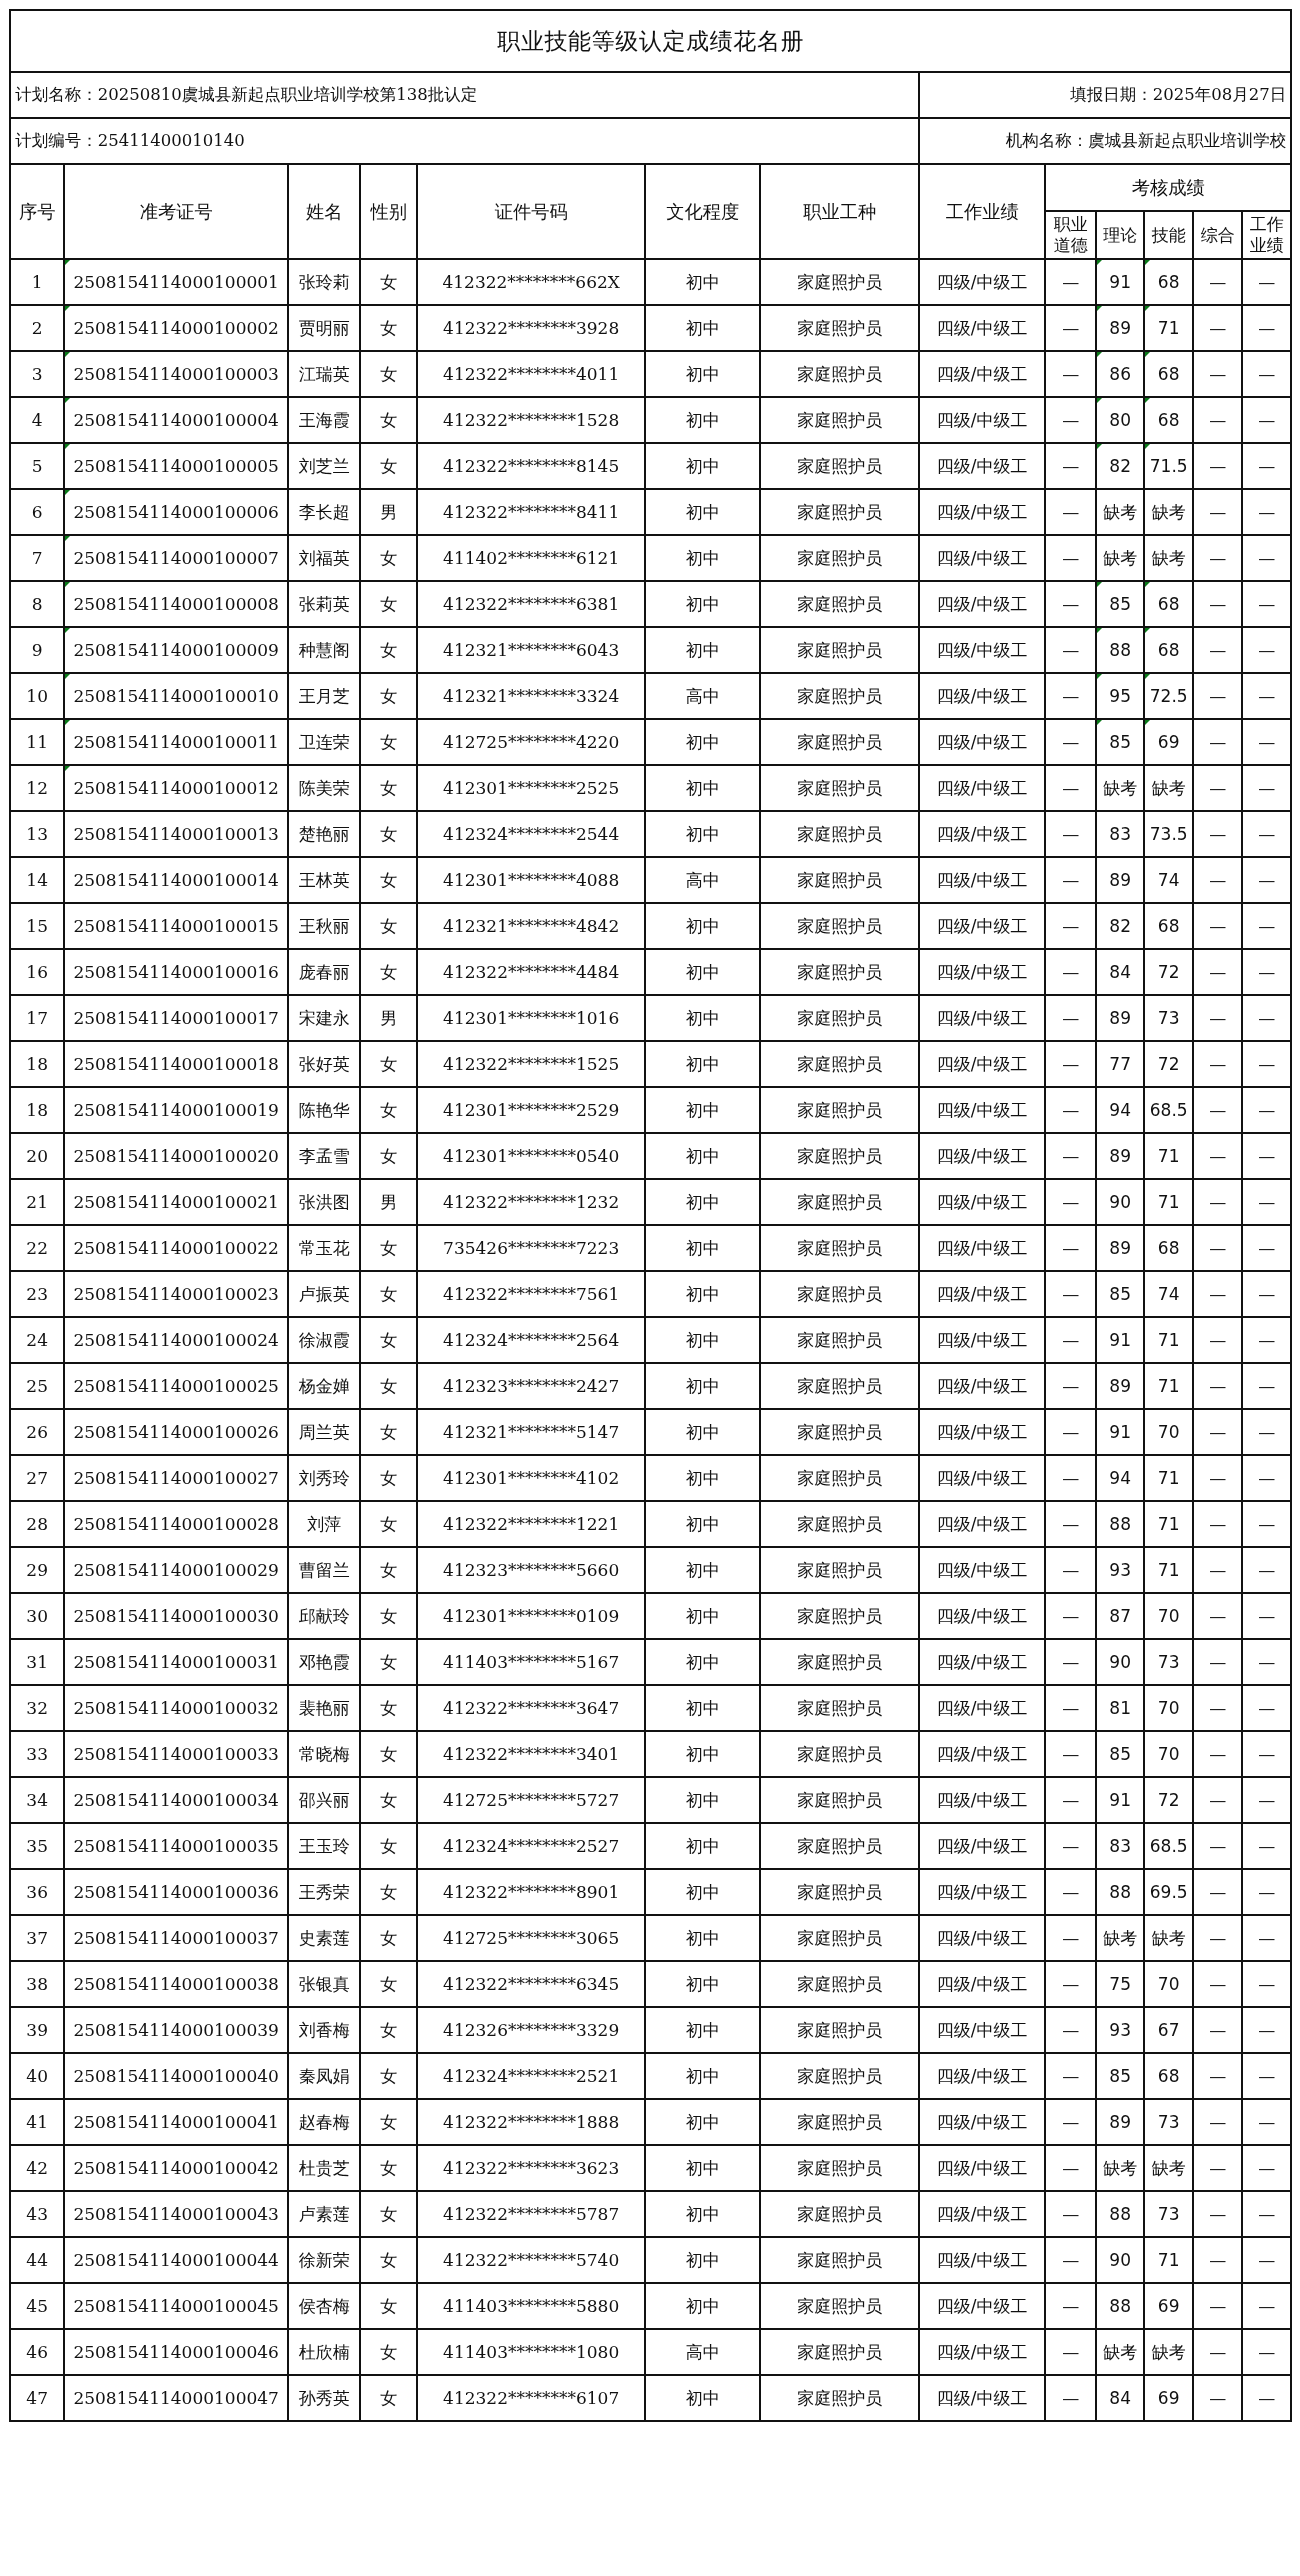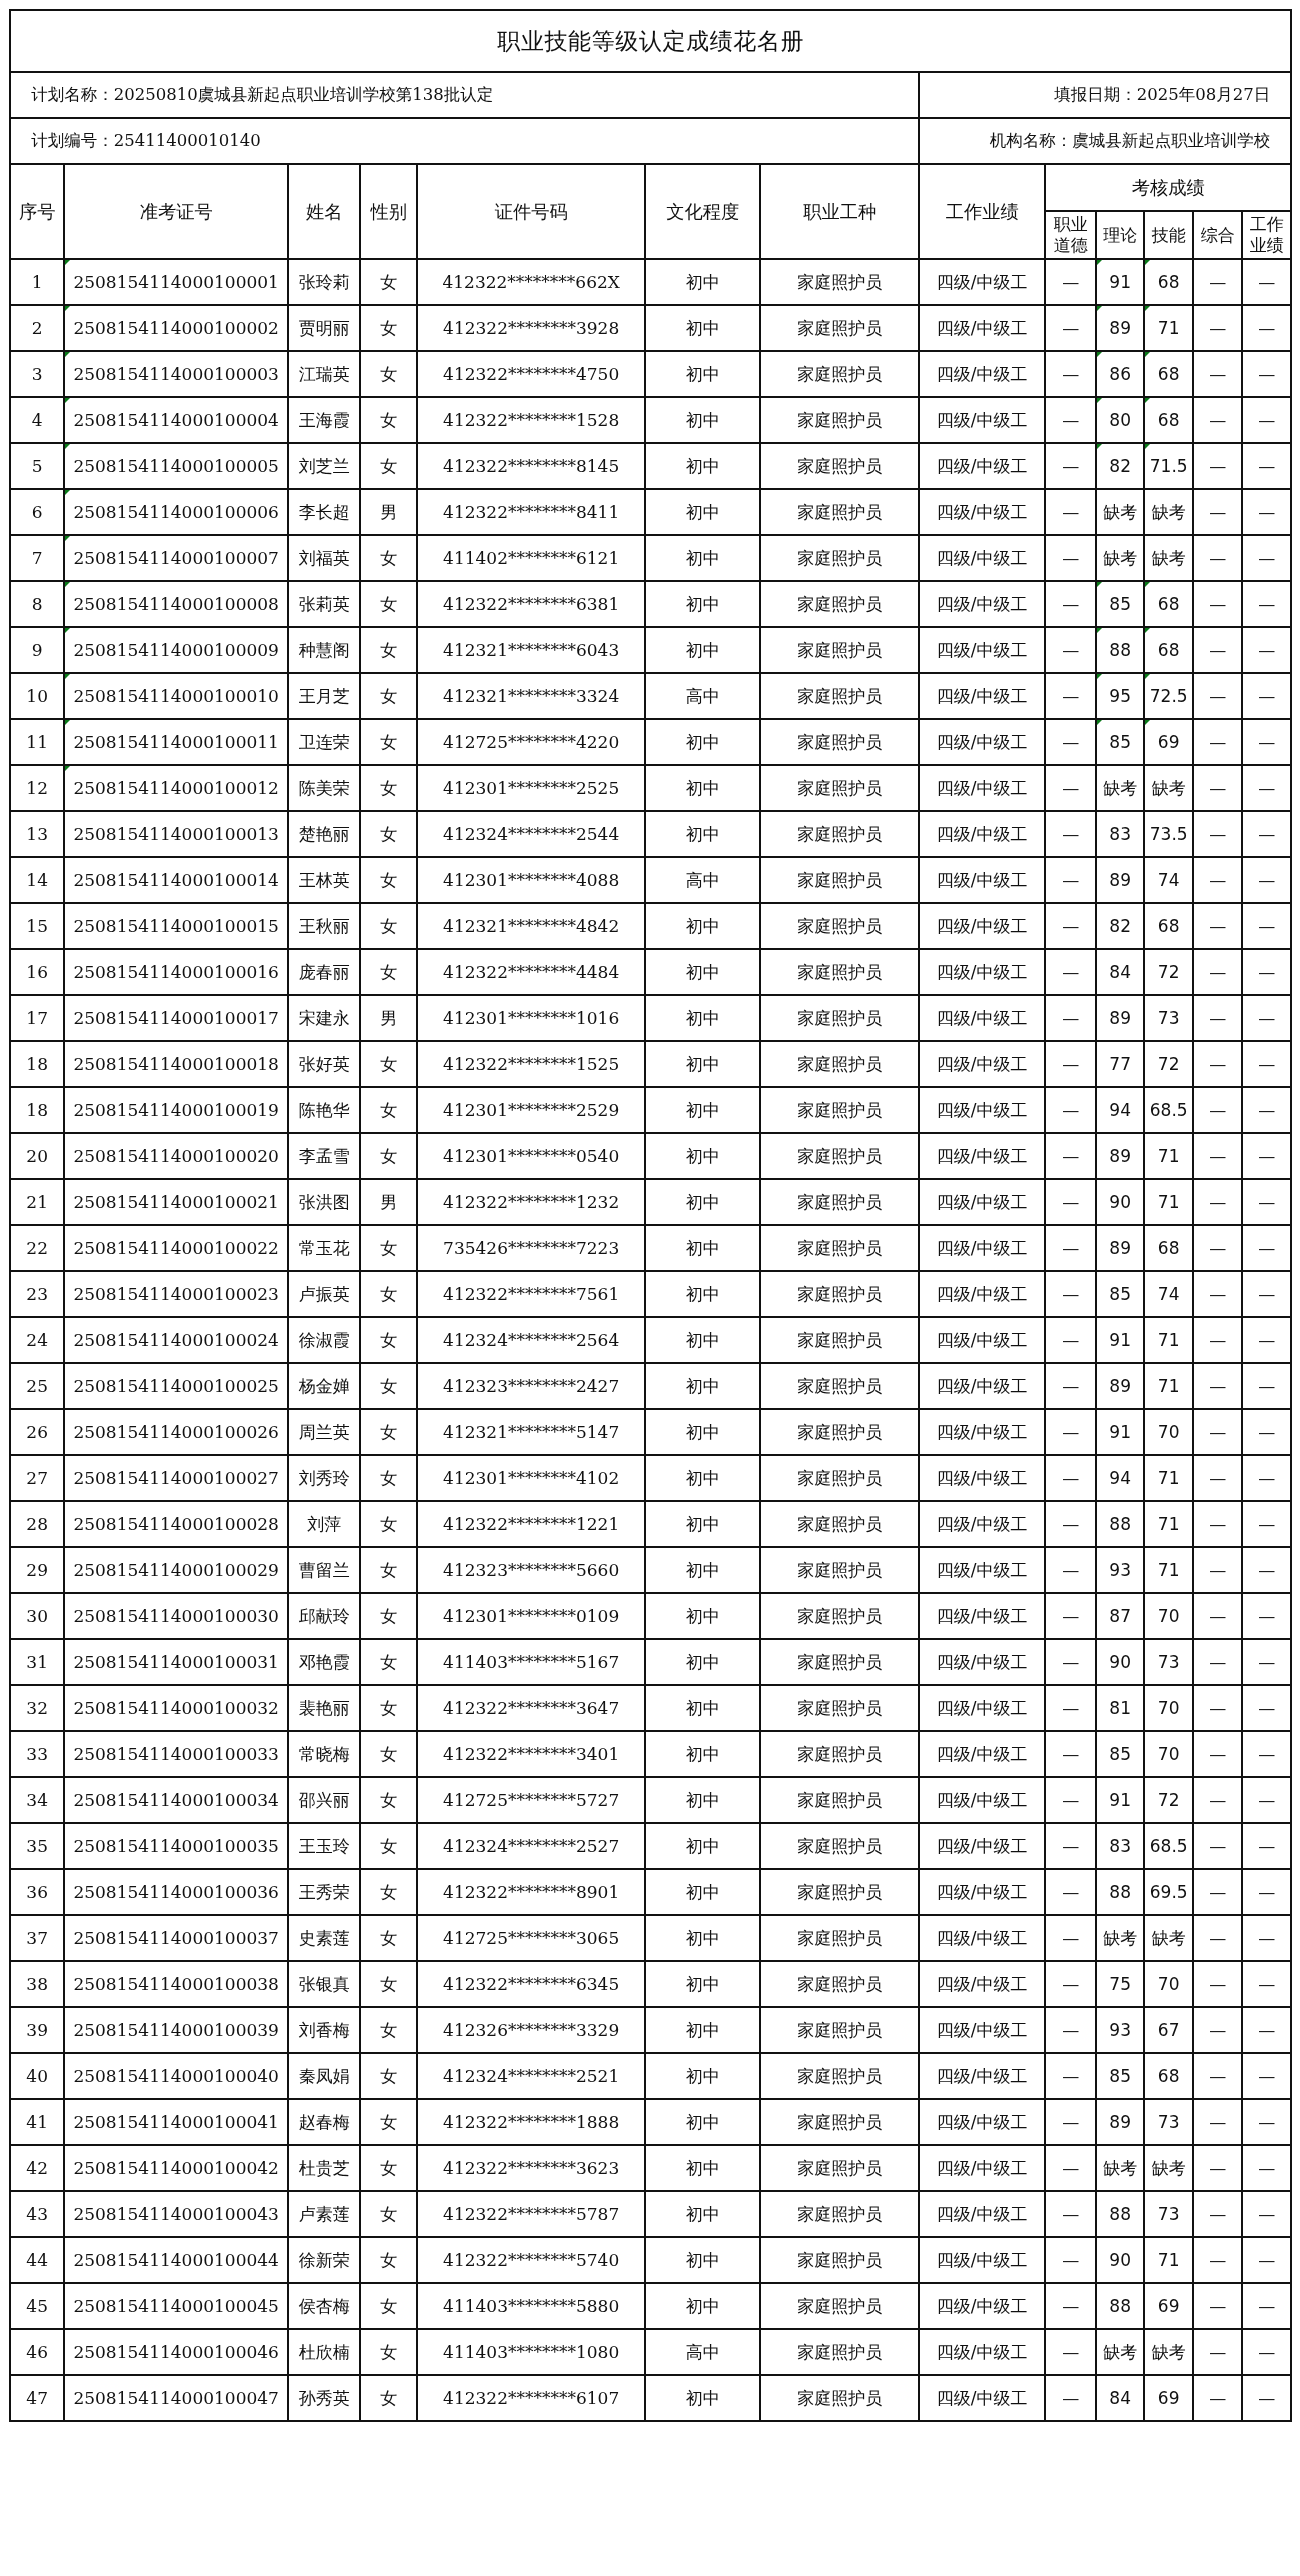--- a/index.html
+++ b/index.html
@@ -38,21 +38,21 @@
     }
     .title-cell {
       height: 60px;
       font-size: 23px;
       letter-spacing: 0.6px;
       font-family: "DejaVu Sans", "Liberation Sans", sans-serif;
     }
     .info-cell {
       height: 44px;
       font-size: 16.5px;
-      padding: 0 20px !important;
+      padding: 0 4px !important;
     }
     .info-left { text-align: left !important; }
     .info-right { text-align: right !important; }
     .hdr {
       font-size: 18.3px;
       font-family: "DejaVu Sans", "Liberation Sans", sans-serif;
     }
     .hdr-top { height: 45px; }
     .hdr-sub {
       height: 46px;
@@ -162,21 +162,21 @@
     <td class="cjk-cell mark">71</td>
     <td>—</td>
     <td>—</td>
   </tr>
 
   <tr class="row">
     <td>3</td>
     <td class="mark">2508154114000100003</td>
     <td class="name-cell">江瑞英</td>
     <td class="cjk-cell">女</td>
-    <td>412322********4750</td>
+    <td>412322********4011</td>
     <td class="cjk-cell">初中</td>
     <td class="cjk-cell">家庭照护员</td>
     <td class="cjk-cell">四级/中级工</td>
     <td>—</td>
     <td class="cjk-cell mark">86</td>
     <td class="cjk-cell mark">68</td>
     <td>—</td>
     <td>—</td>
   </tr>
 

